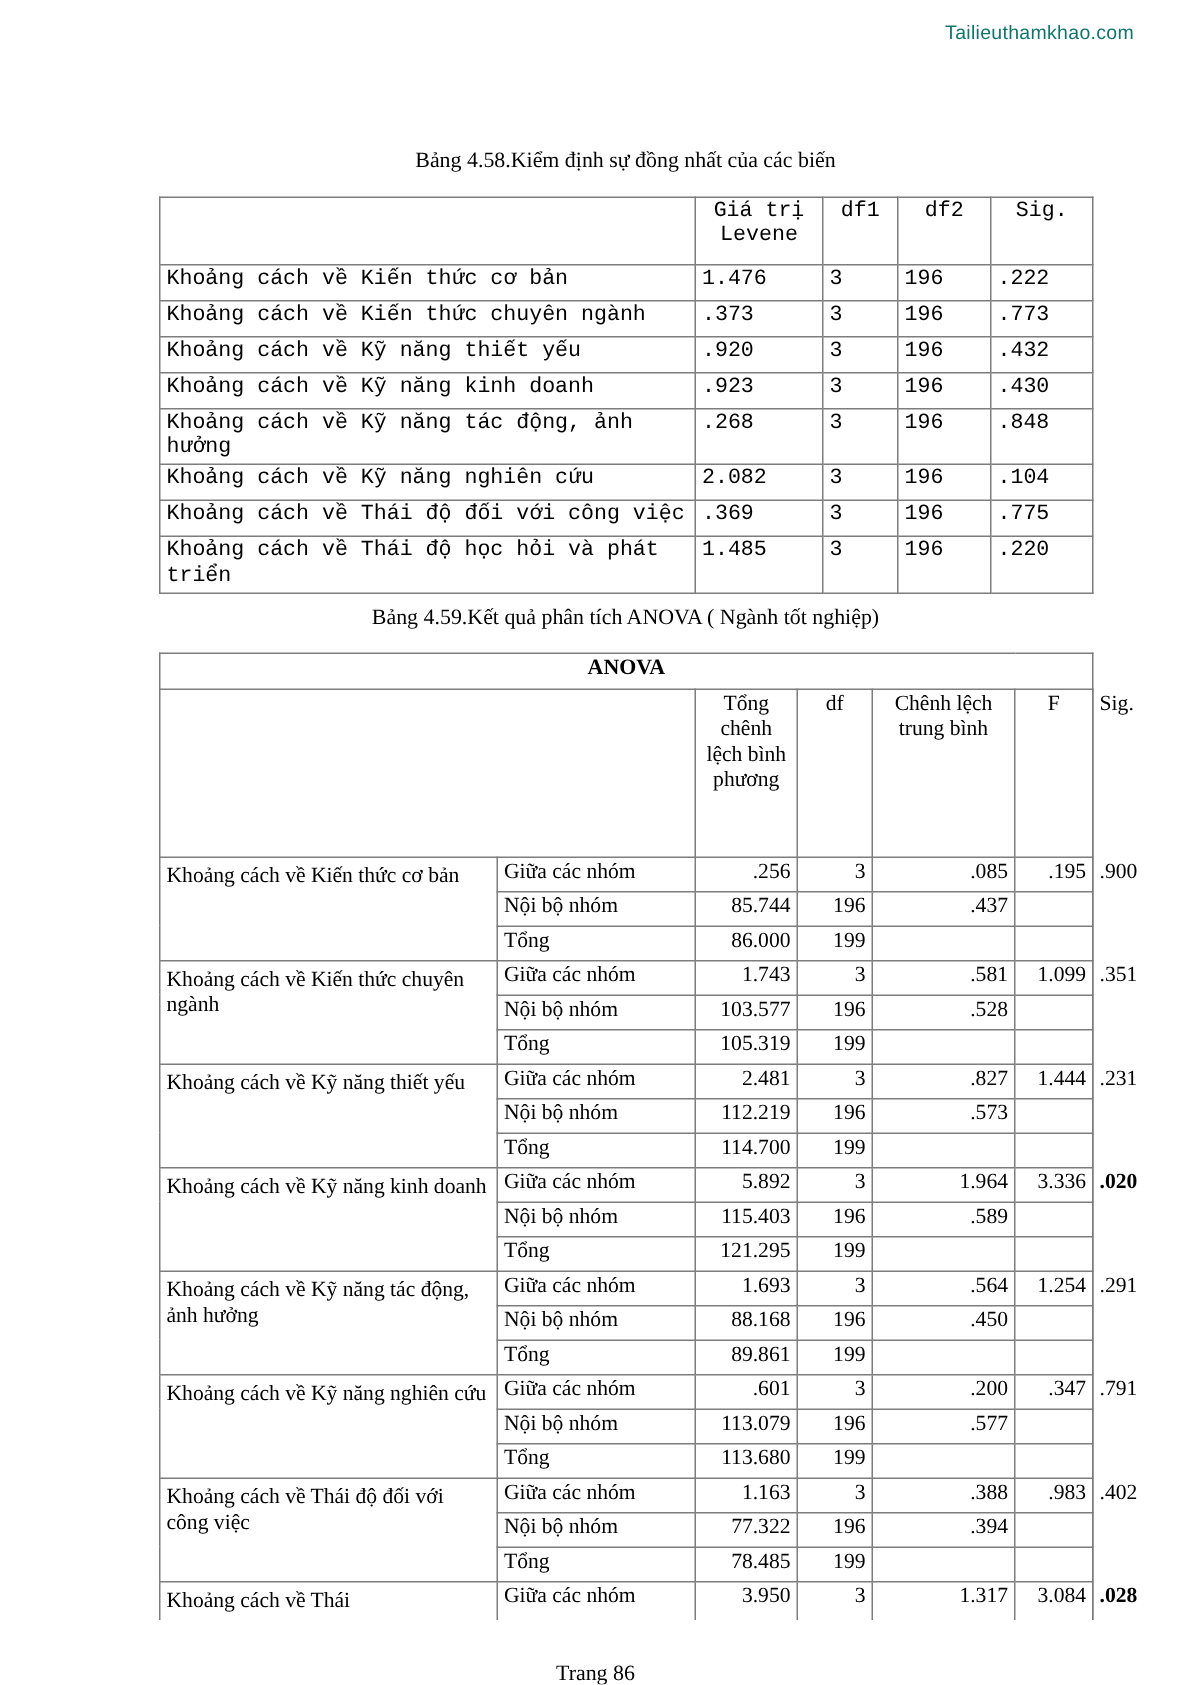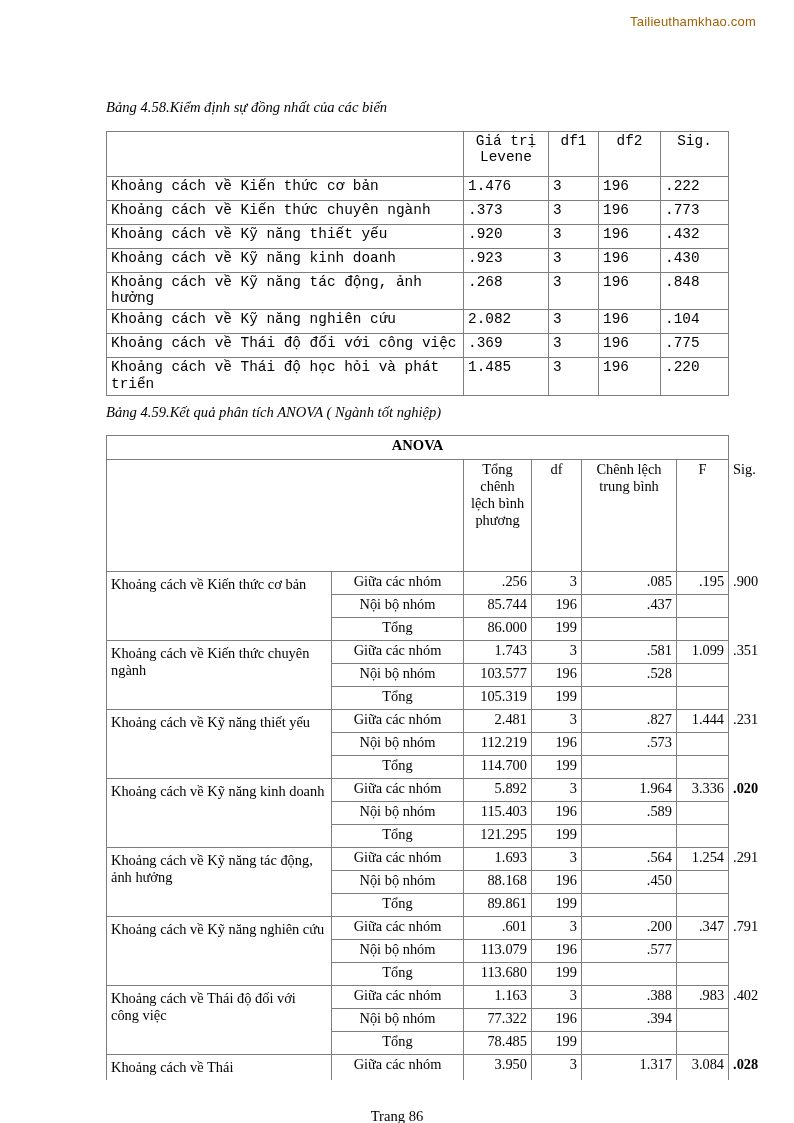--- a/index.html
+++ b/index.html
@@ -25,36 +25,35 @@
   }
 
   
   .watermark {
     position: absolute;
     top: 14px;
     right: 38px;
     font-family: "Liberation Sans", "DejaVu Sans", sans-serif;
     font-size: 13px;
     letter-spacing: 0.2px;
-    color: #a16207;
+    color: #0f766e;
     white-space: nowrap;
     user-select: none;
   }
 
   
   .content {
     position: absolute;
     left: 106px;
     top: 0;
     width: 622px;
   }
 
   .caption {
-    text-align: left;
-    font-style: italic;
+    text-align: center;
     font-size: 14.6px;
     line-height: 1.2;
     white-space: nowrap;
   }
   #caption-458 { margin-top: 99px; }
   #caption-459 { margin-top: 8px; margin-bottom: 0; }
 
   table {
     border-collapse: collapse;
     width: 100%;
@@ -80,21 +79,21 @@
   #anova-table { margin-top: 13px; }
   #anova-table td { height: 19px; }
   .anova-title {
     text-align: center;
     font-weight: bold;
     font-size: 14.6px;
     height: 20px !important;
   }
   .t2-head { text-align: center; vertical-align: top; }
   .t2-group { text-align: left; vertical-align: top; padding-top: 4px; }
-  .t2-src { text-align: center; }
+  .t2-src { text-align: left; }
   .t2-num { text-align: right; }
   .bold { font-weight: bold; }
   tr.last-row td { border-bottom: none; }
 
   
   .footer {
     position: absolute;
     left: 0;
     top: 1108px;
     width: 794px;

